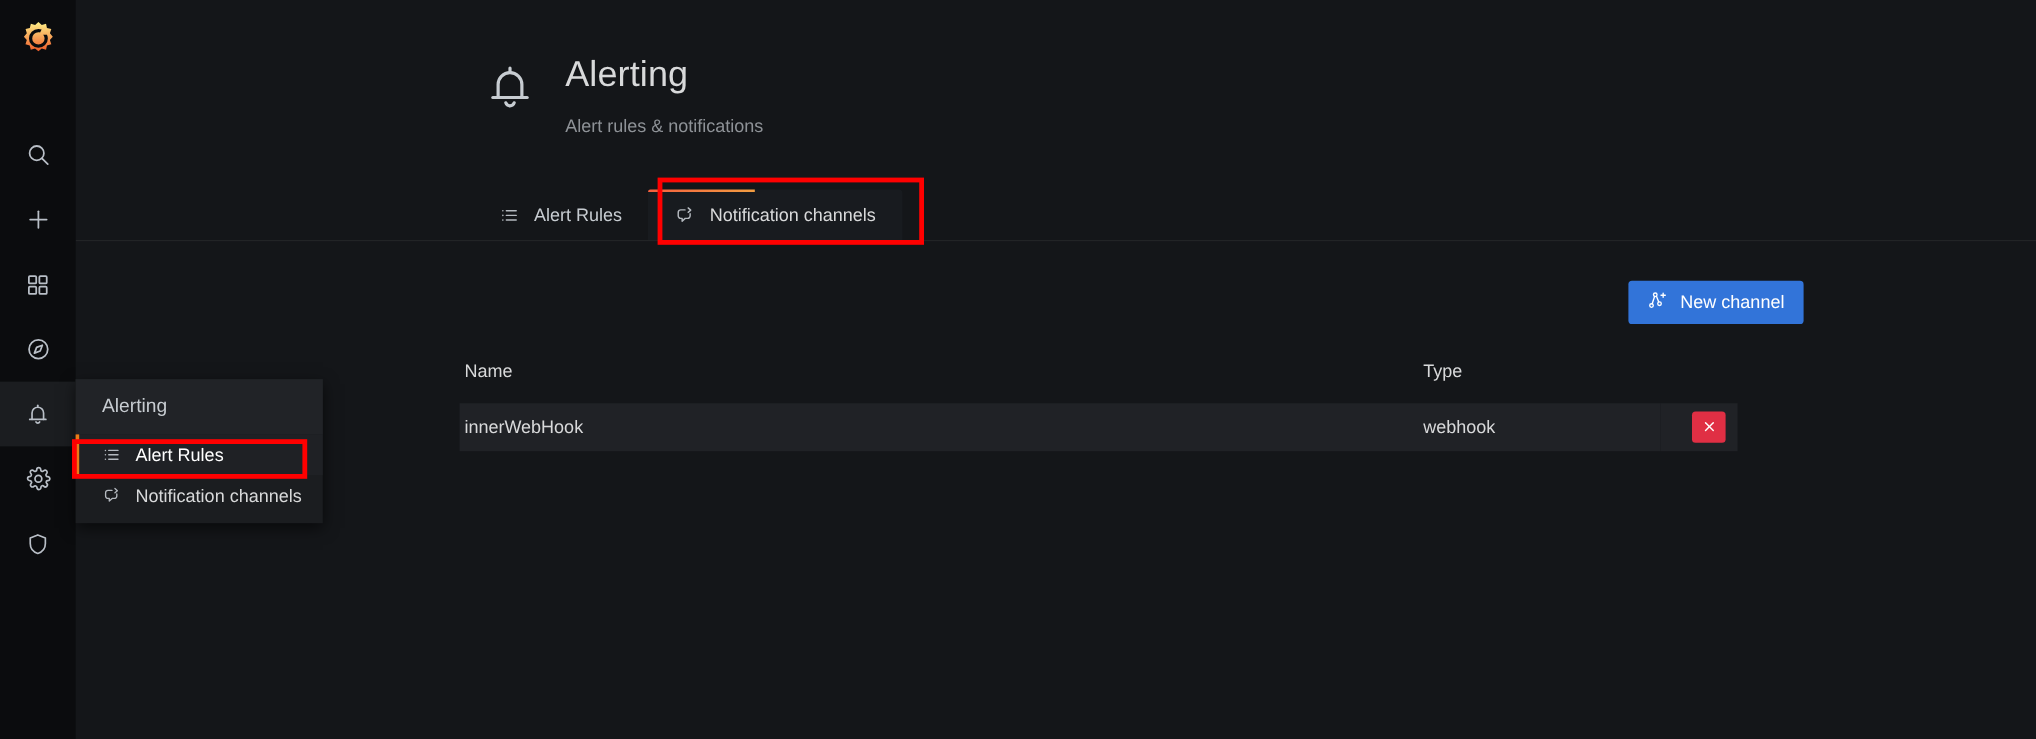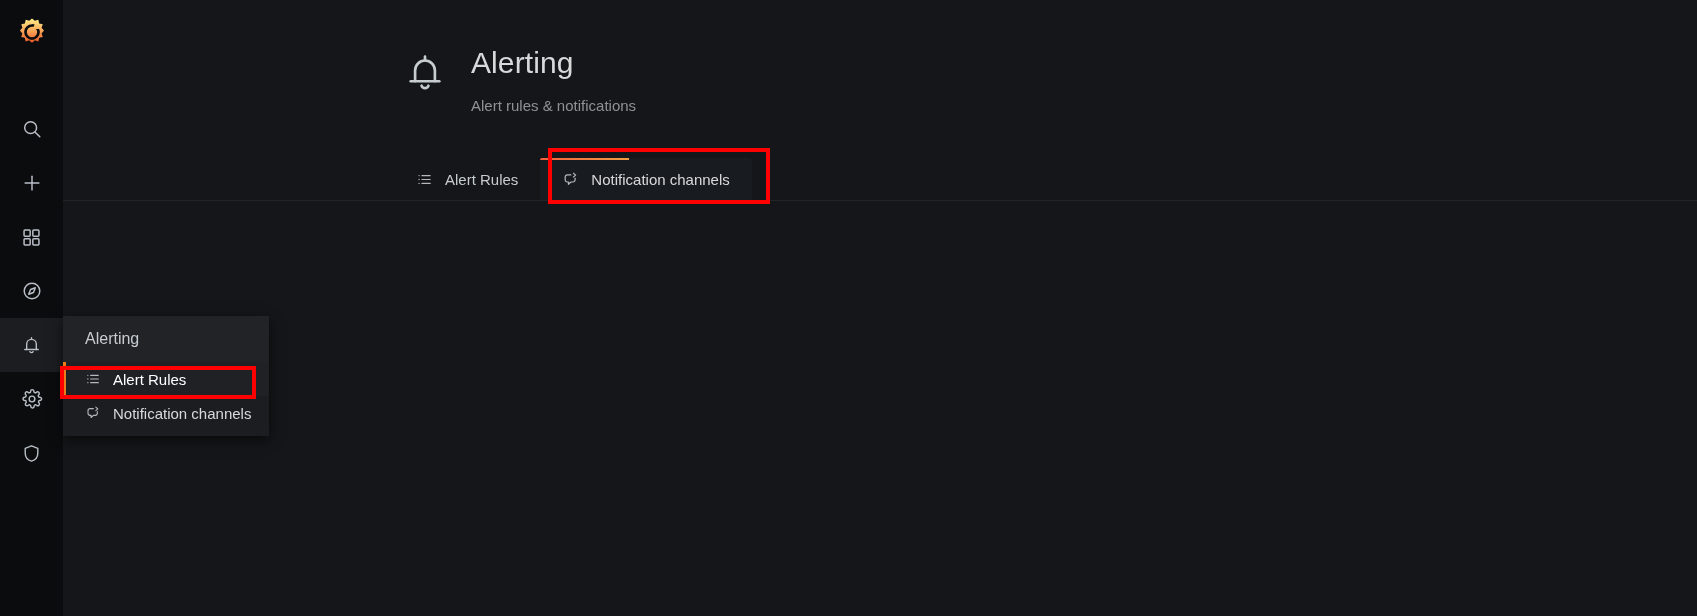--- a/index.html
+++ b/index.html
@@ -293,21 +293,62 @@
             </svg>
           </span>
           <span>Notification channels</span>
         </div>
 
       </div>
     </div>
 
     <div class="body-area">
 
-
+      <button class="new-channel-btn">
+        <span>
+          <svg width="17" height="17" viewBox="0 0 24 24" fill="none" stroke="currentColor" stroke-width="1.6" stroke-linecap="round" stroke-linejoin="round">
+            <circle cx="9" cy="5.2" r="2.1"></circle>
+            <circle cx="4.6" cy="17.8" r="2.1"></circle>
+            <circle cx="14" cy="15.6" r="2.1"></circle>
+            <line x1="8.2" y1="7.2" x2="5.4" y2="15.8"></line>
+            <line x1="10.4" y1="7" x2="13.1" y2="13.7"></line>
+            <line x1="18.3" y1="3.2" x2="18.3" y2="8.2"></line>
+            <line x1="15.8" y1="5.7" x2="20.8" y2="5.7"></line>
+          </svg>
+        </span>
+        <span>New channel</span>
+      </button>
+
+      <div class="table-wrap">
+        <table class="channels">
+          <thead>
+            <tr>
+              <th>Name</th>
+              <th class="col-type">Type</th>
+              <th></th>
+            </tr>
+          </thead>
+          <tbody>
+            <tr>
+              <td>innerWebHook</td>
+              <td class="col-type">webhook</td>
+              <td class="col-actions">
+                <button class="delete-btn">
+                  <span>
+                    <svg width="11" height="11" viewBox="0 0 24 24" fill="none" stroke="currentColor" stroke-width="2.6" stroke-linecap="round">
+                      <line x1="5" y1="5" x2="19" y2="19"></line>
+                        <line x1="19" y1="5" x2="5" y2="19"></line>
+                    </svg>
+                  </span>
+                </button>
+              </td>
+            </tr>
+          </tbody>
+        </table>
+      </div>
 
     </div>
   </main>
 
   <div class="flyout">
     <div class="flyout-header">Alerting</div>
 
     <div class="flyout-item active">
       <span class="fly-ico">
         <svg width="16" height="16" viewBox="0 0 24 24" fill="none" stroke="currentColor" stroke-width="1.7" stroke-linecap="round">

